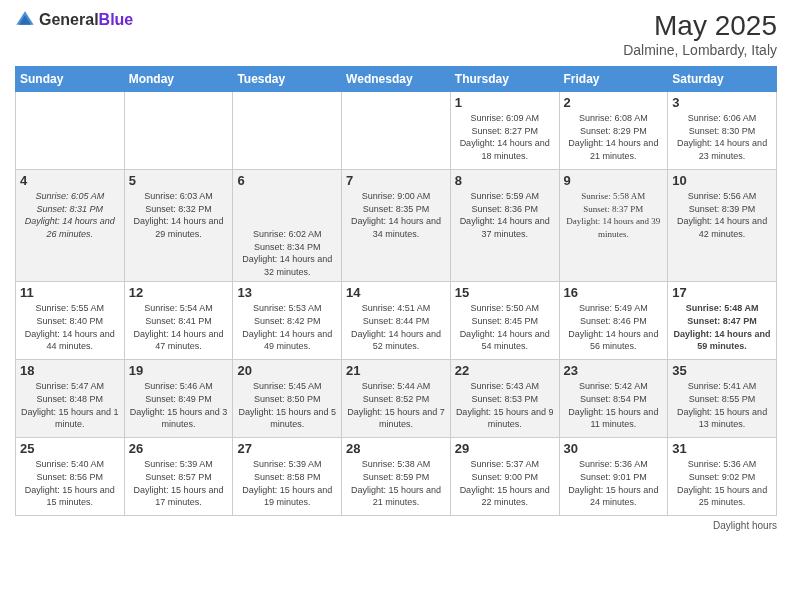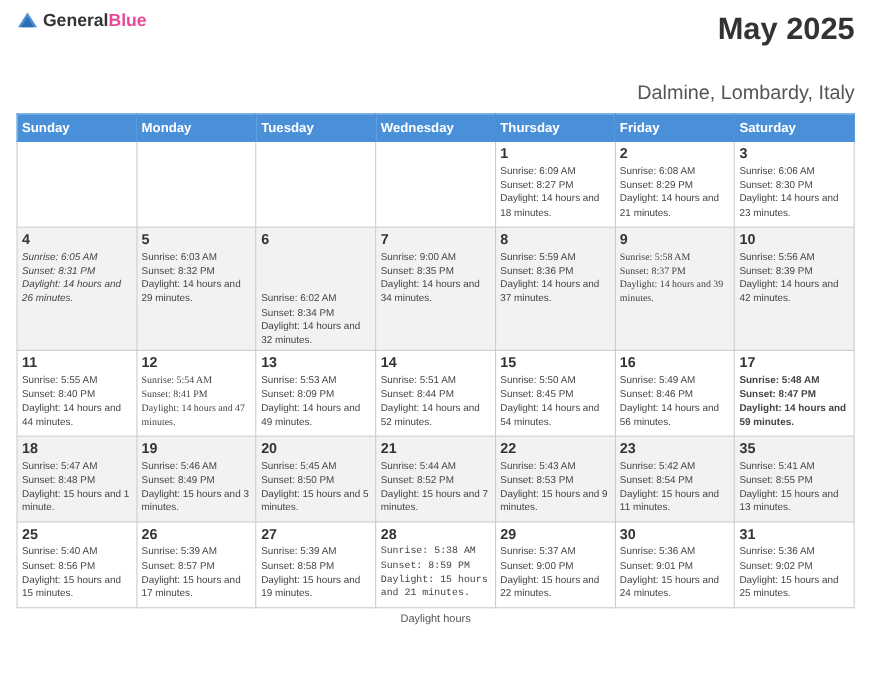--- a/index.html
+++ b/index.html
@@ -27,38 +27,37 @@
       gap: 4px;
     }
     .logo-text-general {
       font-size: 16px;
       font-weight: bold;
       color: #333;
     }
     .logo-text-blue {
       font-size: 16px;
       font-weight: bold;
-      color: #ec4899;
+      color: #6d28d9;
     }
     .logo-icon {
       width: 20px;
       height: 20px;
     }
     .title-block {
       text-align: right;
     }
     .main-title {
       font-size: 28px;
-      font-weight: bold;
+      font-weight: normal;
       color: #333;
     }
     .subtitle {
-      font-size: 18px;
+      font-size: 14px;
       color: #555;
-      margin-top: 32px;
     }
     table {
       width: 100%;
       border-collapse: collapse;
       table-layout: fixed;
     }
     th {
       background-color: #4a90d9;
       color: #fff;
       font-size: 12px;
@@ -82,33 +81,34 @@
       font-size: 13px;
       font-weight: bold;
       color: #333;
       display: block;
       margin-bottom: 2px;
     }
     .day-info {
       font-size: 9px;
       color: #444;
       line-height: 1.4;
+      text-align: center;
     }
     tr:nth-child(odd) td {
       background-color: #fff;
     }
     tr:nth-child(even) td {
       background-color: #f2f2f2;
     }
     th { background-color: #4a90d9 !important; }
     .footer {
       margin-top: 4px;
       font-size: 10px;
       color: #555;
-      text-align: center;
+      text-align: right;
     }
   </style>
 </head>
 <body>
 
 <div class="page">
   <div class="header">
     <div class="logo">
       <svg class="logo-icon" viewBox="0 0 30 30" xmlns="http://www.w3.org/2000/svg">
         <polygon points="15,2 28,22 2,22" fill="#4a90d9"></polygon>
@@ -207,33 +207,33 @@
         </tr>
         <tr>
           <td>
             <span class="day-number">11</span>
             <div class="day-info" style="white-space: pre-line;">Sunrise: 5:55 AM
 Sunset: 8:40 PM
 Daylight: 14 hours and 44 minutes.</div>
           </td>
           <td>
             <span class="day-number">12</span>
-            <div class="day-info" style="white-space: pre-line; font-family: Liberation Serif, serif;">Sunrise: 5:54 AM
+            <div class="day-info" style="white-space: pre-line;">Sunrise: 5:54 AM
 Sunset: 8:41 PM
 Daylight: 14 hours and 47 minutes.</div>
           </td>
           <td>
             <span class="day-number">13</span>
             <div class="day-info" style="white-space: pre-line;">Sunrise: 5:53 AM
-Sunset: 8:09 PM
+Sunset: 8:42 PM
 Daylight: 14 hours and 49 minutes.</div>
           </td>
           <td>
             <span class="day-number">14</span>
-            <div class="day-info" style="white-space: pre-line;">Sunrise: 5:51 AM
+            <div class="day-info" style="white-space: pre-line;">Sunrise: 4:51 AM
 Sunset: 8:44 PM
 Daylight: 14 hours and 52 minutes.</div>
           </td>
           <td>
             <span class="day-number">15</span>
             <div class="day-info" style="white-space: pre-line;">Sunrise: 5:50 AM
 Sunset: 8:45 PM
 Daylight: 14 hours and 54 minutes.</div>
           </td>
           <td>
@@ -307,21 +307,21 @@
 Daylight: 15 hours and 17 minutes.</div>
           </td>
           <td>
             <span class="day-number">27</span>
             <div class="day-info" style="white-space: pre-line;">Sunrise: 5:39 AM
 Sunset: 8:58 PM
 Daylight: 15 hours and 19 minutes.</div>
           </td>
           <td>
             <span class="day-number">28</span>
-            <div class="day-info" style="white-space: pre-line; font-family: Liberation Mono, monospace;">Sunrise: 5:38 AM
+            <div class="day-info" style="white-space: pre-line;">Sunrise: 5:38 AM
 Sunset: 8:59 PM
 Daylight: 15 hours and 21 minutes.</div>
           </td>
           <td>
             <span class="day-number">29</span>
             <div class="day-info" style="white-space: pre-line;">Sunrise: 5:37 AM
 Sunset: 9:00 PM
 Daylight: 15 hours and 22 minutes.</div>
           </td>
           <td>

